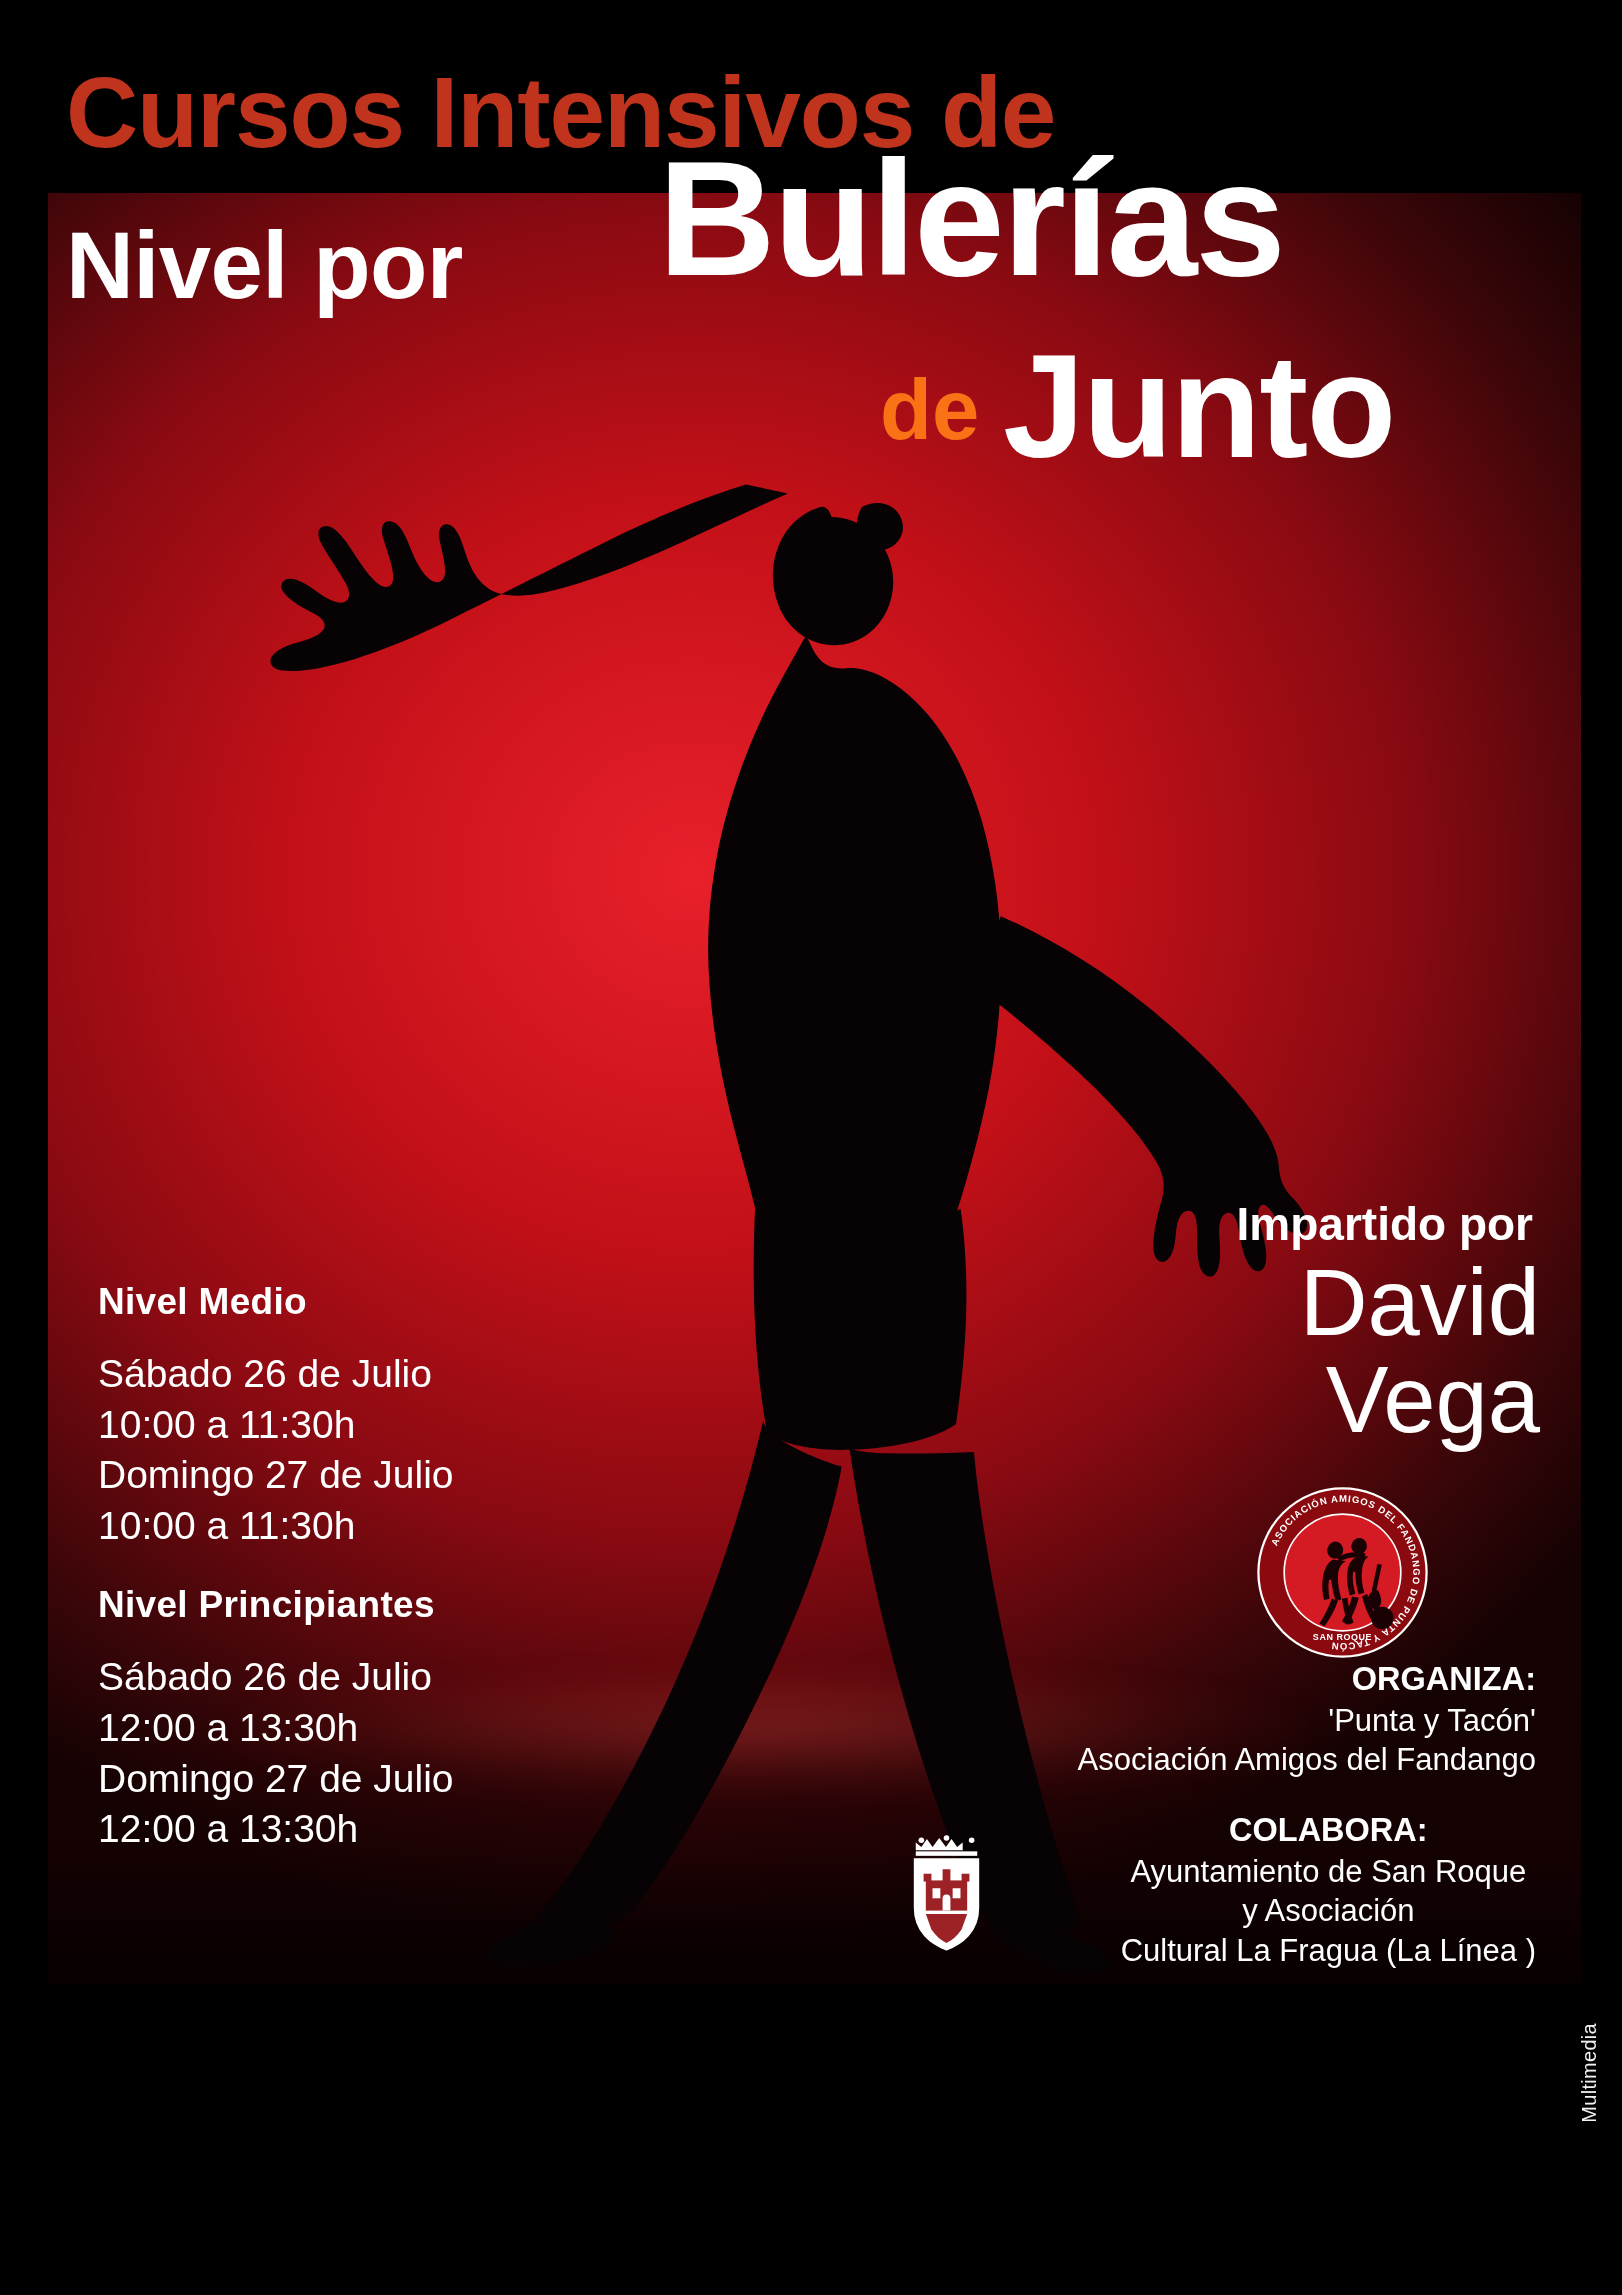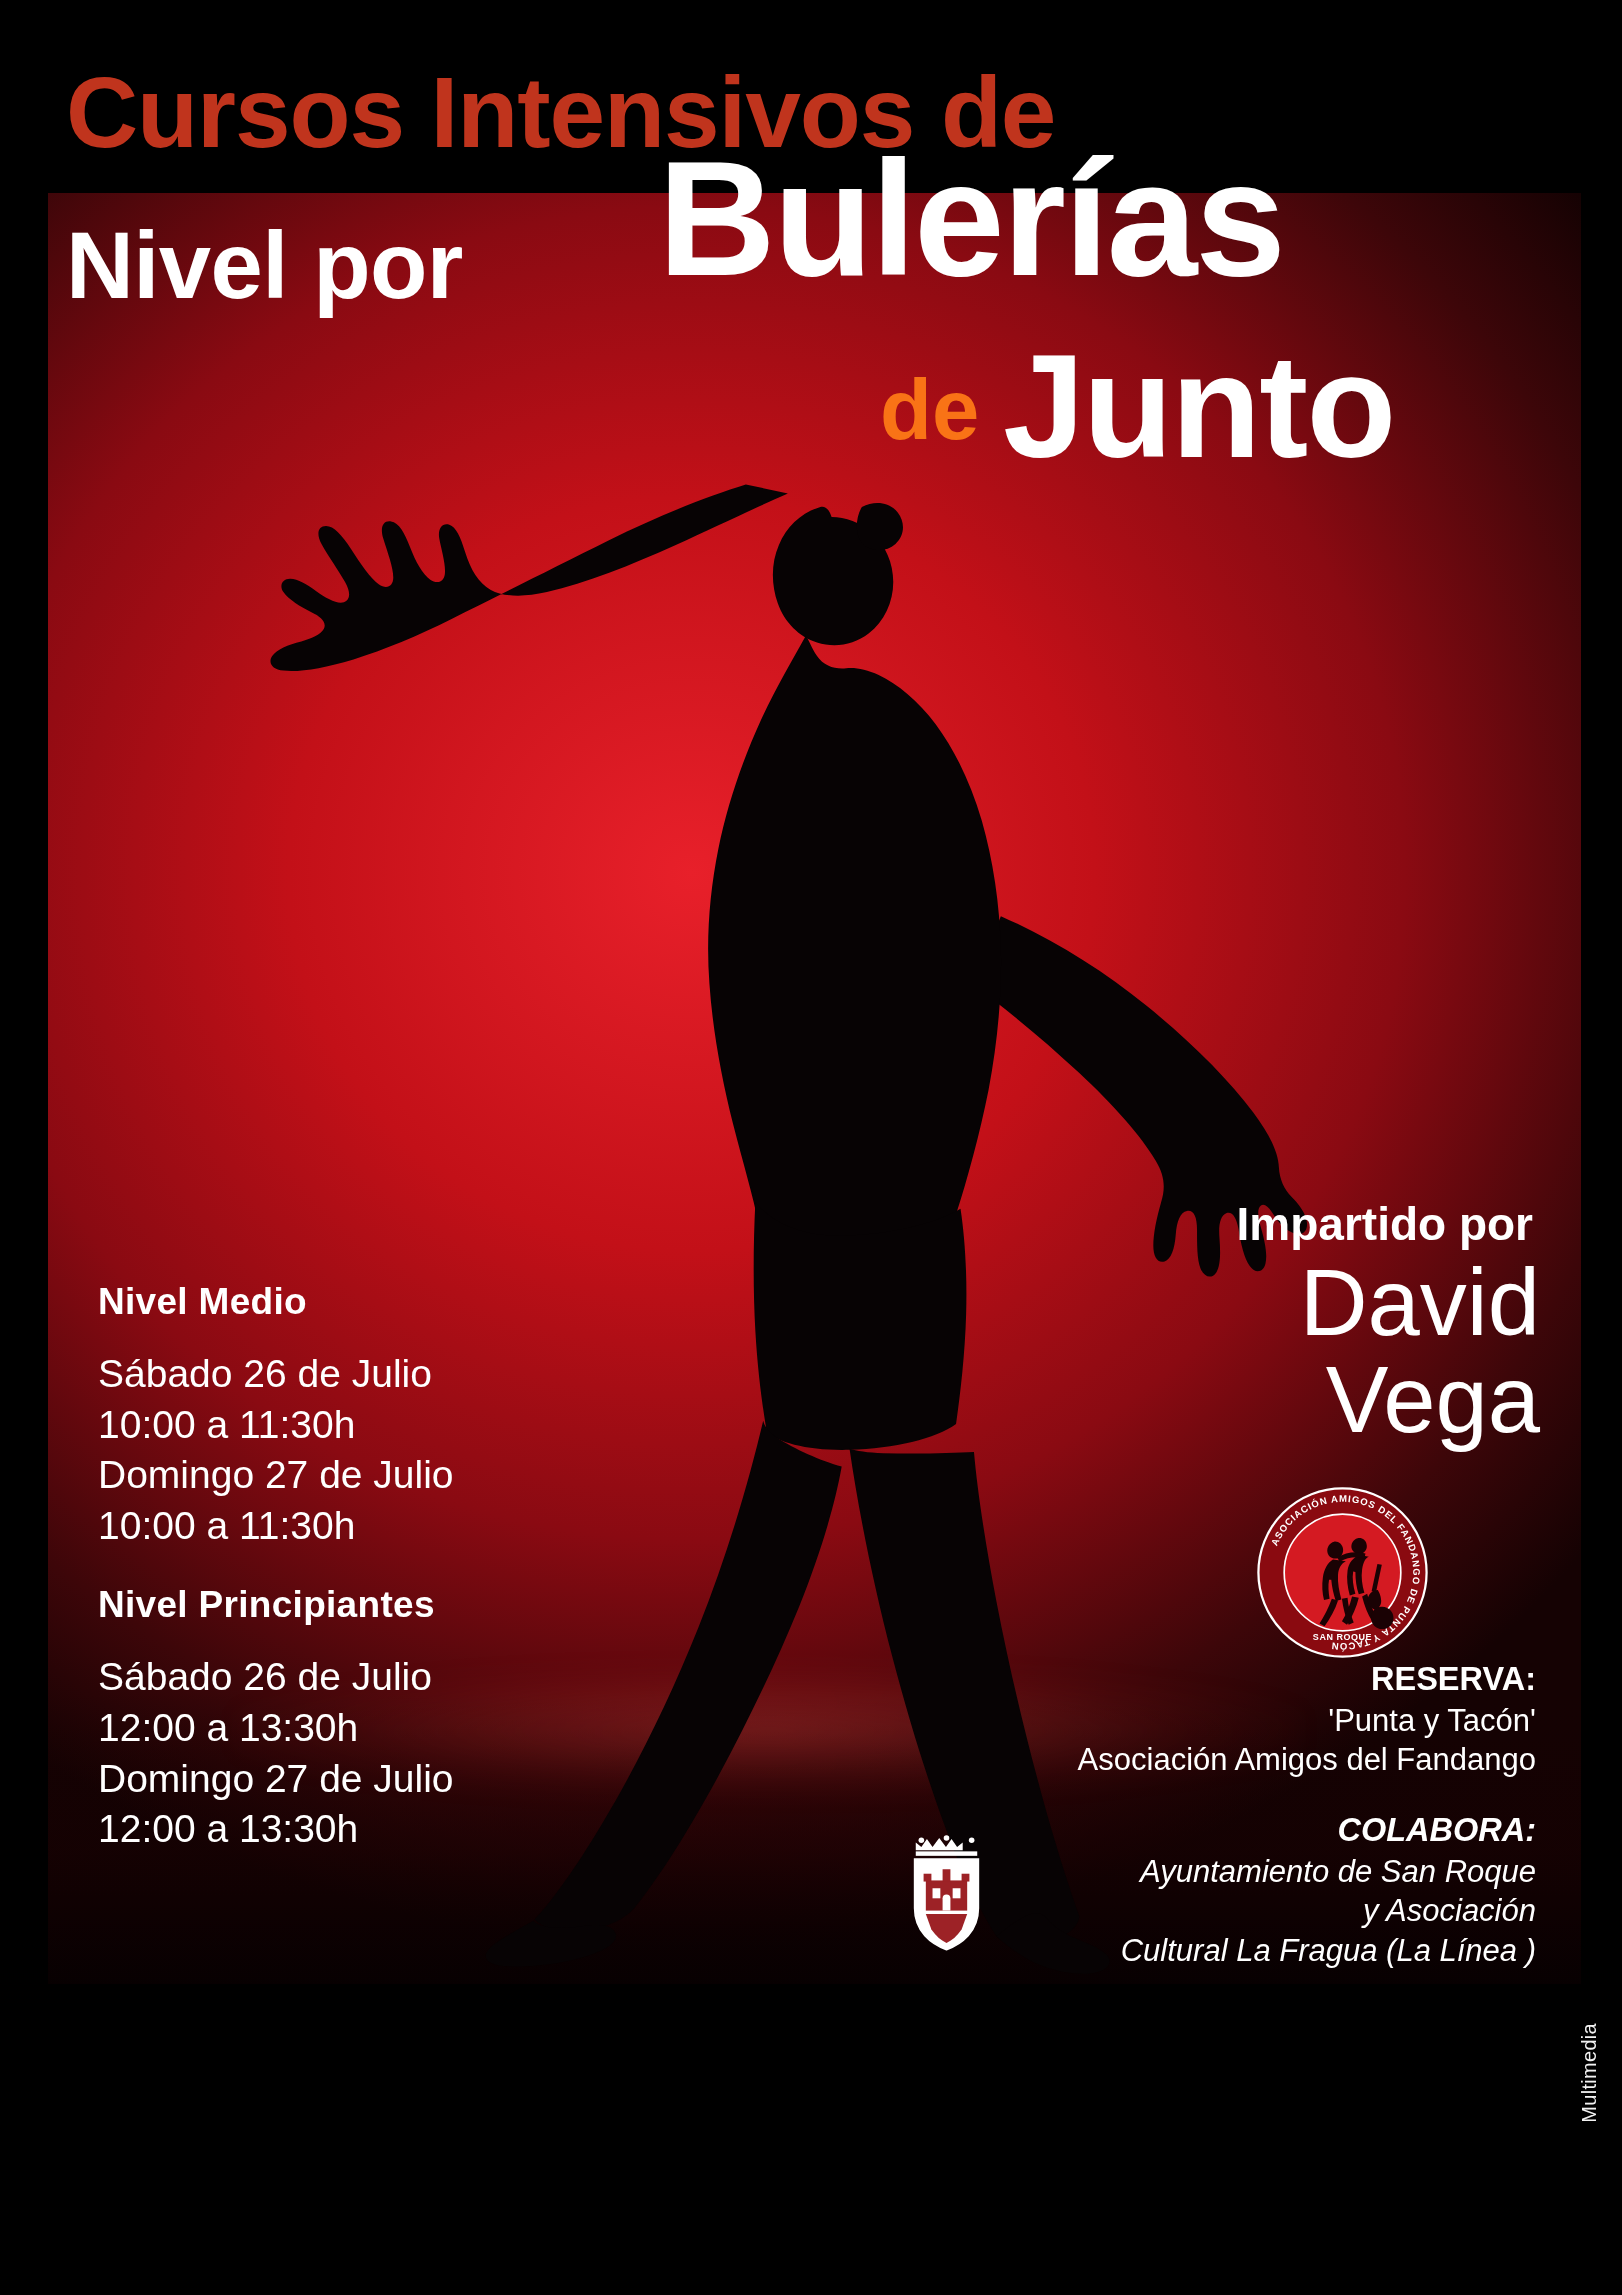--- a/index.html
+++ b/index.html
@@ -198,25 +198,24 @@
   }
   .org-line {
     font-size: 31px;
     font-weight: normal;
     white-space: nowrap;
   }
   .collab-block {
     position: absolute;
     right: 87px;
     top: 1810px;
-    text-align: right;
+    text-align: center;
     color: #ffffff;
     z-index: 7;
     line-height: 1.28;
-    font-style: italic;
   }
 
   .town-shield {
     position: absolute;
     left: 899px;
     top: 1830px;
     width: 95px;
     height: 126px;
     z-index: 7;
   }
@@ -401,21 +400,21 @@
 
       <g fill="#1a0204">
         <path d="M228,196 c-10,0 -18,8 -18,18 c0,8 5,14 12,17 c-4,4 -6,9 -6,15 c0,11 9,20 20,20 c11,0 20,-9 20,-20 c0,-11 -9,-20 -20,-20 c-2,0 -4,0 -6,1 c3,-3 4,-7 4,-11 c0,-11 -6,-20 -6,-20 Z"></path>
         <rect x="222" y="150" width="8" height="50" transform="rotate(12 226 175)"></rect>
       </g>
       <text x="165" y="286" text-anchor="middle" font-family="Liberation Sans, sans-serif" font-size="16" font-weight="bold" fill="#ffffff" letter-spacing="1">SAN ROQUE</text>
     </svg>
   </div>
 
   <div class="org-block">
-    <div class="org-head">RESERVA:</div>
+    <div class="org-head">ORGANIZA:</div>
     <div class="org-line">'Punta y Tacón'</div>
     <div class="org-line">Asociación Amigos del Fandango</div>
   </div>
 
   <div class="collab-block">
     <div class="org-head">COLABORA:</div>
     <div class="org-line">Ayuntamiento de San Roque</div>
     <div class="org-line">y Asociación</div>
     <div class="org-line">Cultural La Fragua (La Línea )</div>
   </div>

